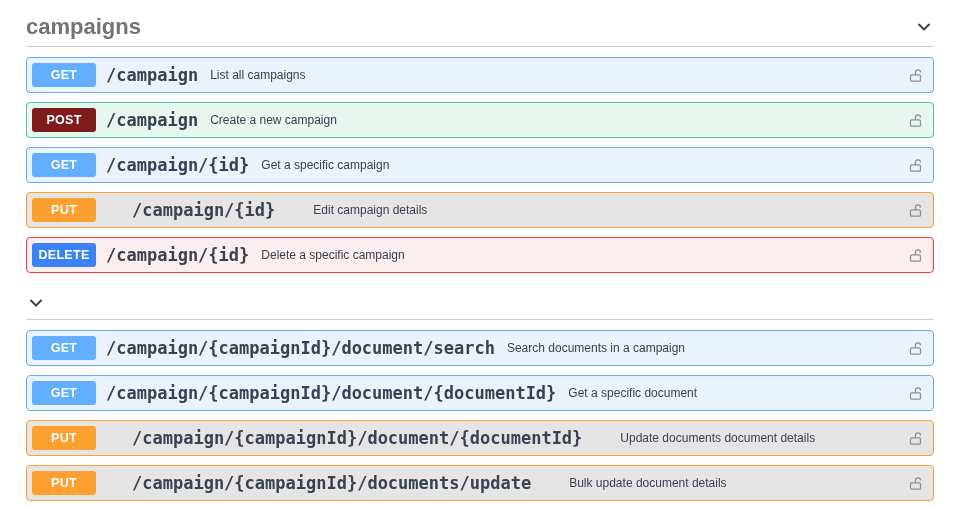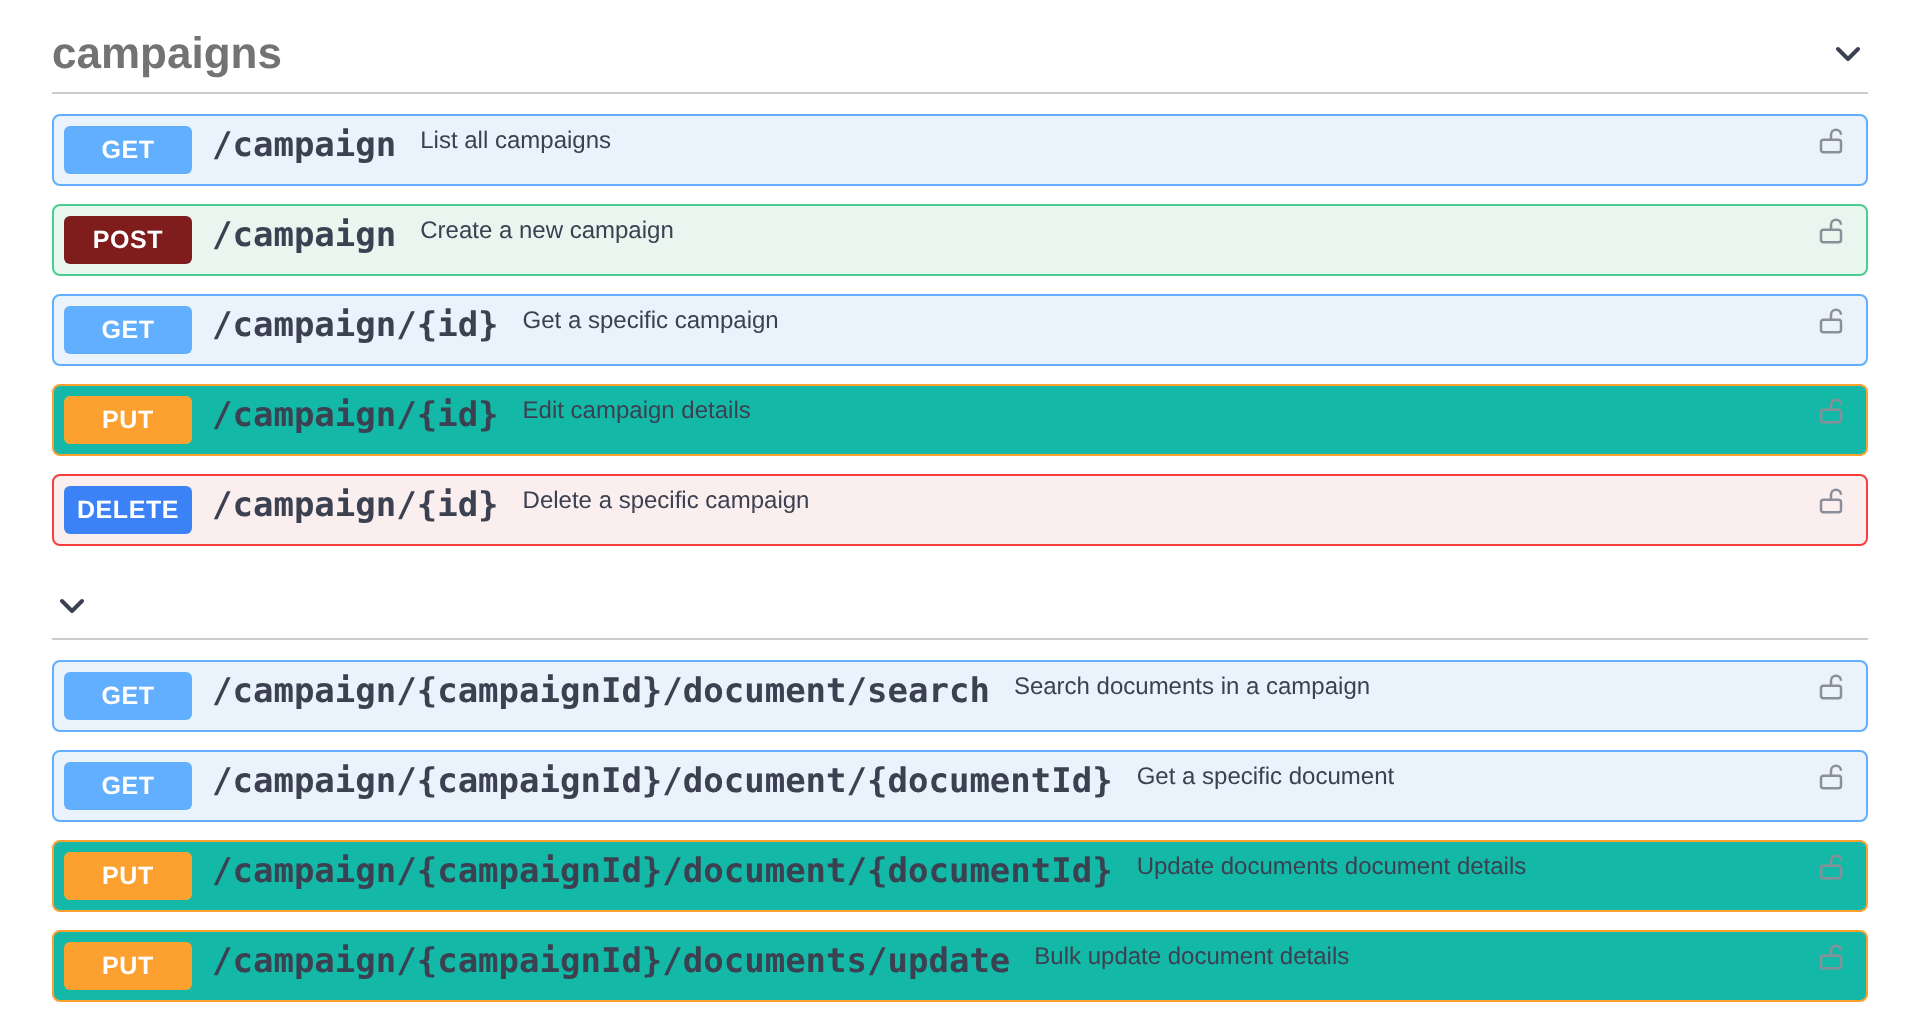--- a/index.html
+++ b/index.html
@@ -21,30 +21,30 @@
   .section-title {
     font-size: 22px;
     font-weight: 700;
     color: #737373;
   }
   .chevron svg { display:block; }
 
   .op-list { display: flex; flex-direction: column; gap: 9px; margin-bottom: 16px;}
   .op-row {
     display: flex;
-    align-items: flex-start;
+    align-items: center;
     border: 1px solid;
     border-radius: 4px;
     padding: 5px 10px 5px 5px;
     cursor: pointer;
     min-height: 34px;
   }
   .op-get    { background: #eaf2fb; border-color: #61affe; }
   .op-post   { background: #e8f6ef; border-color: #49cc90; }
-  .op-put    { background: #14b8a6; border-color: #fca130; }
+  .op-put    { background: #e5e5e5; border-color: #fca130; gap: 26px; }
   .op-delete { background: #fbeeee; border-color: #f93e3e; }
 
   .method {
     color: #fff;
     font-weight: 700;
     font-size: 12.5px;
     text-align: center;
     border-radius: 3px;
     width: 64px;
     min-width: 64px;

